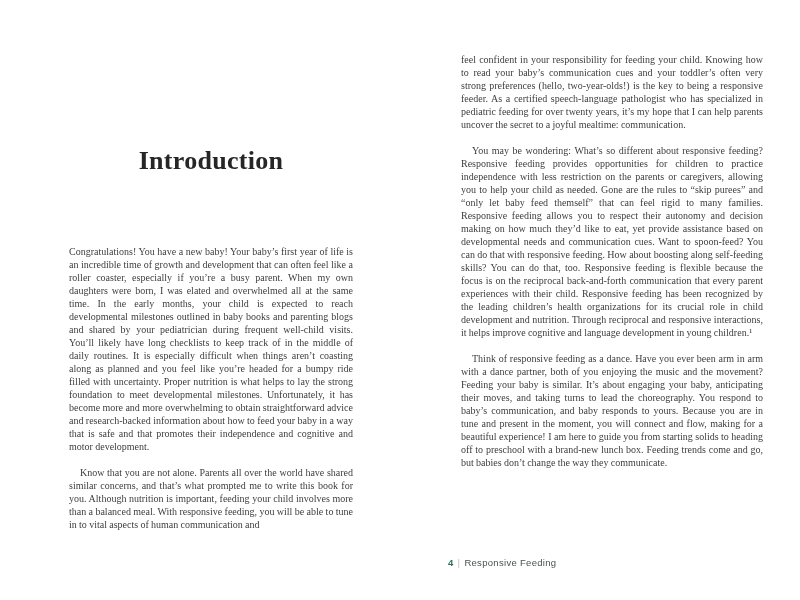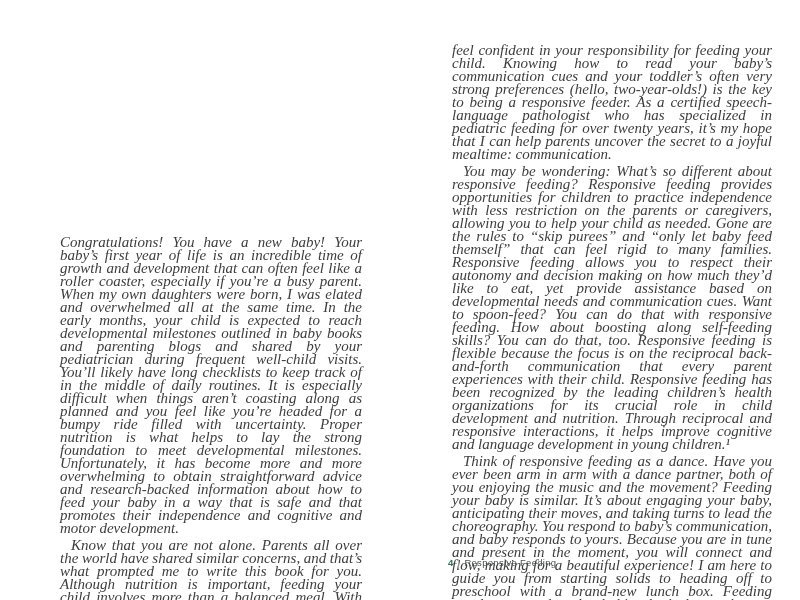--- a/index.html
+++ b/index.html
@@ -40,27 +40,26 @@
 
   .body-text {
     position: absolute;
     left: 0;
     width: 100%;
   }
   .body-text.left-block  { top: 232px; }
   .body-text.right-block { top: 40px; }
 
   .para {
-    margin: 4px;
-    font-size: 15px;
+    margin: 13px;
+    font-size: 10px;
     line-height: 13px;
     text-align: justify;
     color: var(--body-text, #3d3d3d);
     word-spacing: -0.2px;
-    font-style: italic;
   }
   .para.indent { text-indent: 11px; }
 
   .footer {
     position: absolute;
     left: 0;
     top: 557px;
     font-family: "Liberation Sans", "DejaVu Sans", sans-serif;
     font-size: 9.5px;
     letter-spacing: 0.3px;
@@ -74,20 +73,21 @@
     color: var(--footer-separator, #b9c4c1);
     margin: 0 4px;
   }
 </style>
 </head>
 <body style="background: rgb(255, 255, 255);">
 
 <div class="spread">
 
   <div class="page page-left">
+    <h1 class="chapter-title">Introduction</h1>
     <div class="body-text left-block">
         <p class="para">Congratulations! You have a new baby! Your baby’s first year of life is an incredible time of growth and development that can often feel like a roller coaster, especially if you’re a busy parent. When my own daughters were born, I was elated and overwhelmed all at the same time. In the early months, your child is expected to reach developmental milestones outlined in baby books and parenting blogs and shared by your pediatrician during frequent well-child visits. You’ll likely have long checklists to keep track of in the middle of daily routines. It is especially difficult when things aren’t coasting along as planned and you feel like you’re headed for a bumpy ride filled with uncertainty. Proper nutrition is what helps to lay the strong foundation to meet developmental milestones. Unfortunately, it has become more and more overwhelming to obtain straightforward advice and research-backed information about how to feed your baby in a way that is safe and that promotes their independence and cognitive and motor development.</p>
         <p class="para indent">Know that you are not alone. Parents all over the world have shared similar concerns, and that’s what prompted me to write this book for you. Although nutrition is important, feeding your child involves more than a balanced meal. With responsive feeding, you will be able to tune in to vital aspects of human communication and</p>
       </div>
   </div>
 
   <div class="page page-right">
     <div class="body-text right-block">
         <p class="para">feel confident in your responsibility for feeding your child. Knowing how to read your baby’s communication cues and your toddler’s often very strong preferences (hello, two-year-olds!) is the key to being a responsive feeder. As a certified speech-language pathologist who has specialized in pediatric feeding for over twenty years, it’s my hope that I can help parents uncover the secret to a joyful mealtime: communication.</p>
         <p class="para indent">You may be wondering: What’s so different about responsive feeding? Responsive feeding provides opportunities for children to practice independence with less restriction on the parents or caregivers, allowing you to help your child as needed. Gone are the rules to “skip purees” and “only let baby feed themself” that can feel rigid to many families. Responsive feeding allows you to respect their autonomy and decision making on how much they’d like to eat, yet provide assistance based on developmental needs and communication cues. Want to spoon-feed? You can do that with responsive feeding. How about boosting along self-feeding skills? You can do that, too. Responsive feeding is flexible because the focus is on the reciprocal back-and-forth communication that every parent experiences with their child. Responsive feeding has been recognized by the leading children’s health organizations for its crucial role in child development and nutrition. Through reciprocal and responsive interactions, it helps improve cognitive and language development in young children.¹</p>

